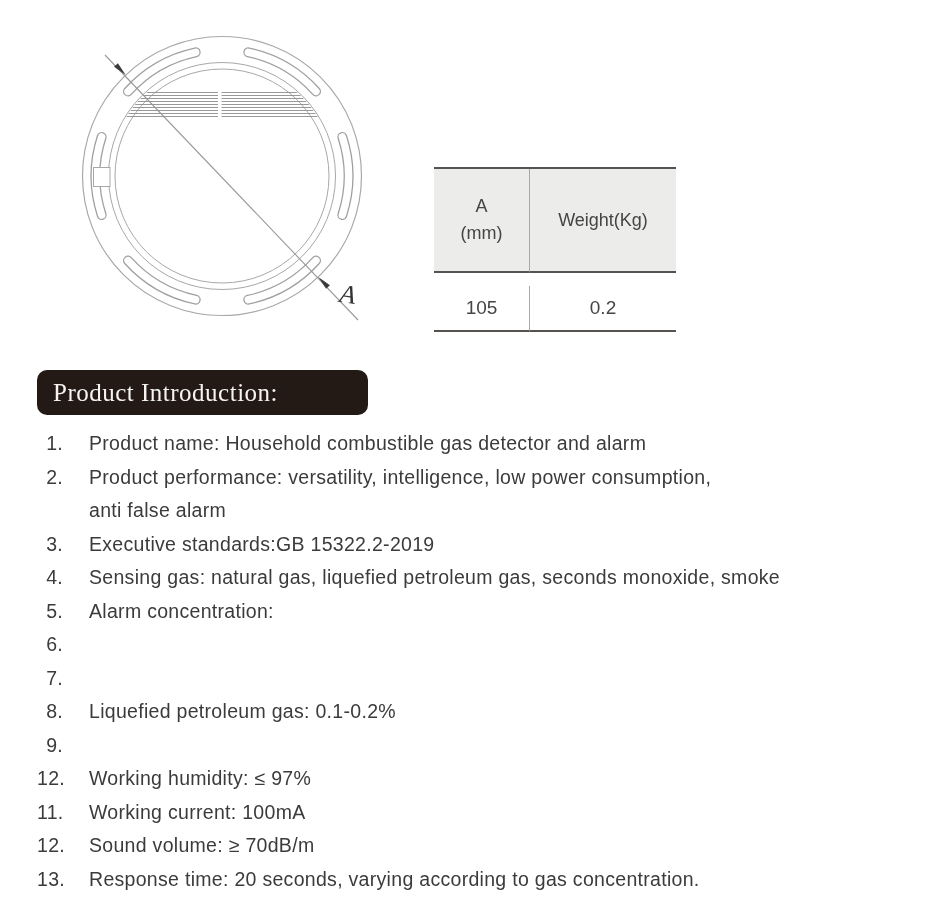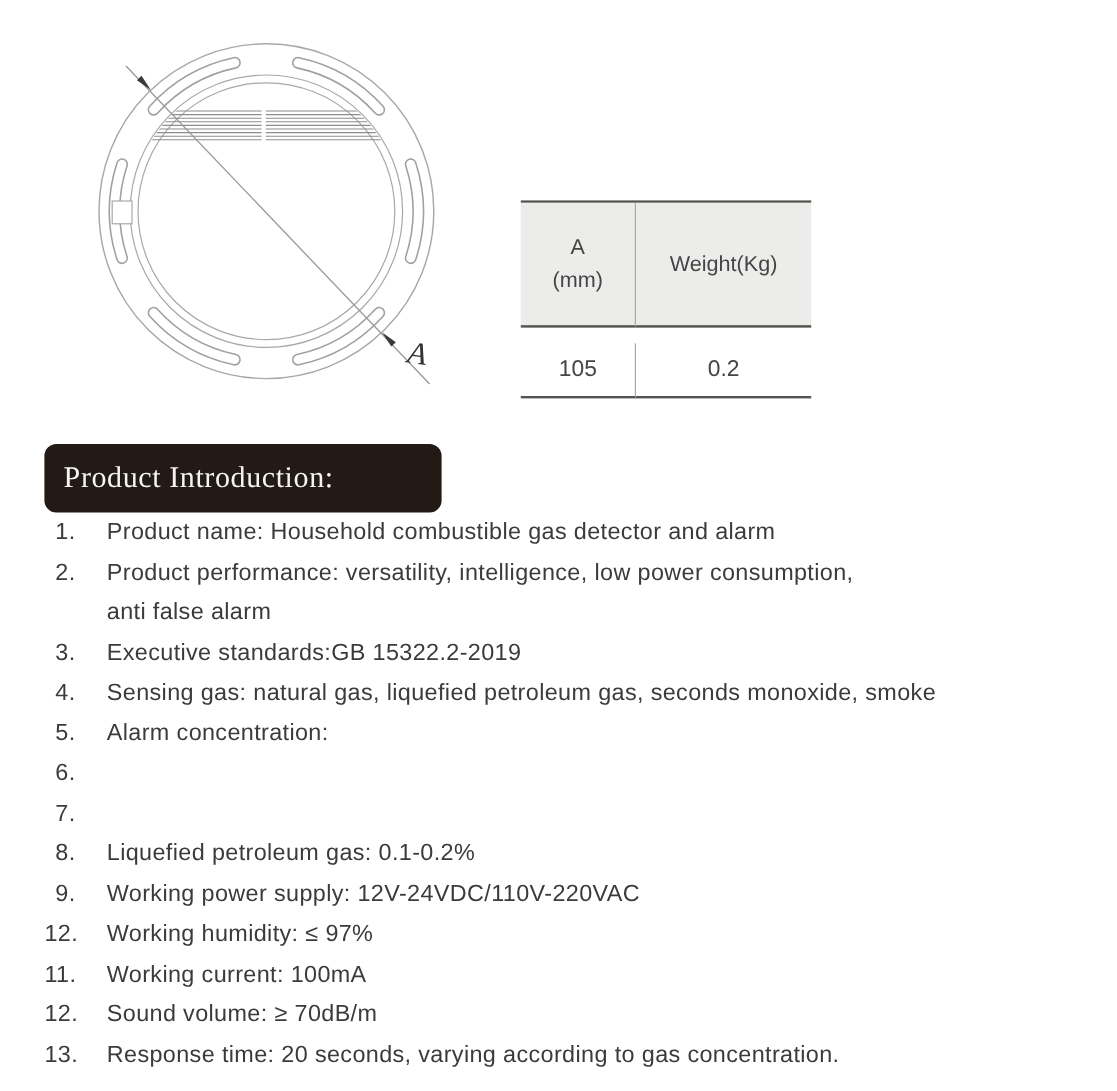--- a/index.html
+++ b/index.html
@@ -58,21 +58,21 @@
   .spec-table .col-divider {
     border-right: 1px solid #a8a8a8;
   }
 
   
   .section-badge {
     position: absolute;
     left: 37px;
     top: 370px;
     width: 331px;
-    height: 57px;
+    height: 45px;
     box-sizing: border-box;
     background: #241a15;
     border-radius: 10px;
     display: flex;
     align-items: center;
     padding-left: 16px;
     font-family: "Liberation Serif", "DejaVu Serif", serif;
     font-size: 25px;
     letter-spacing: 0.5px;
     color: #f5f4f2;
@@ -210,21 +210,20 @@
     </div>
     <div class="row">
       <span class="num">7.</span>
     </div>
     <div class="row">
       <span class="num">8.</span>
       <span class="txt">Liquefied petroleum gas: 0.1-0.2%</span>
     </div>
     <div class="row">
       <span class="num">9.</span>
-      <span class="txt">Working power supply: 12V-24VDC/110V-220VAC</span>
     </div>
     <div class="row">
       <span class="num">12.</span>
       <span class="txt">Working humidity: ≤ 97%</span>
     </div>
     <div class="row">
       <span class="num">11.</span>
       <span class="txt">Working current: 100mA</span>
     </div>
     <div class="row">

